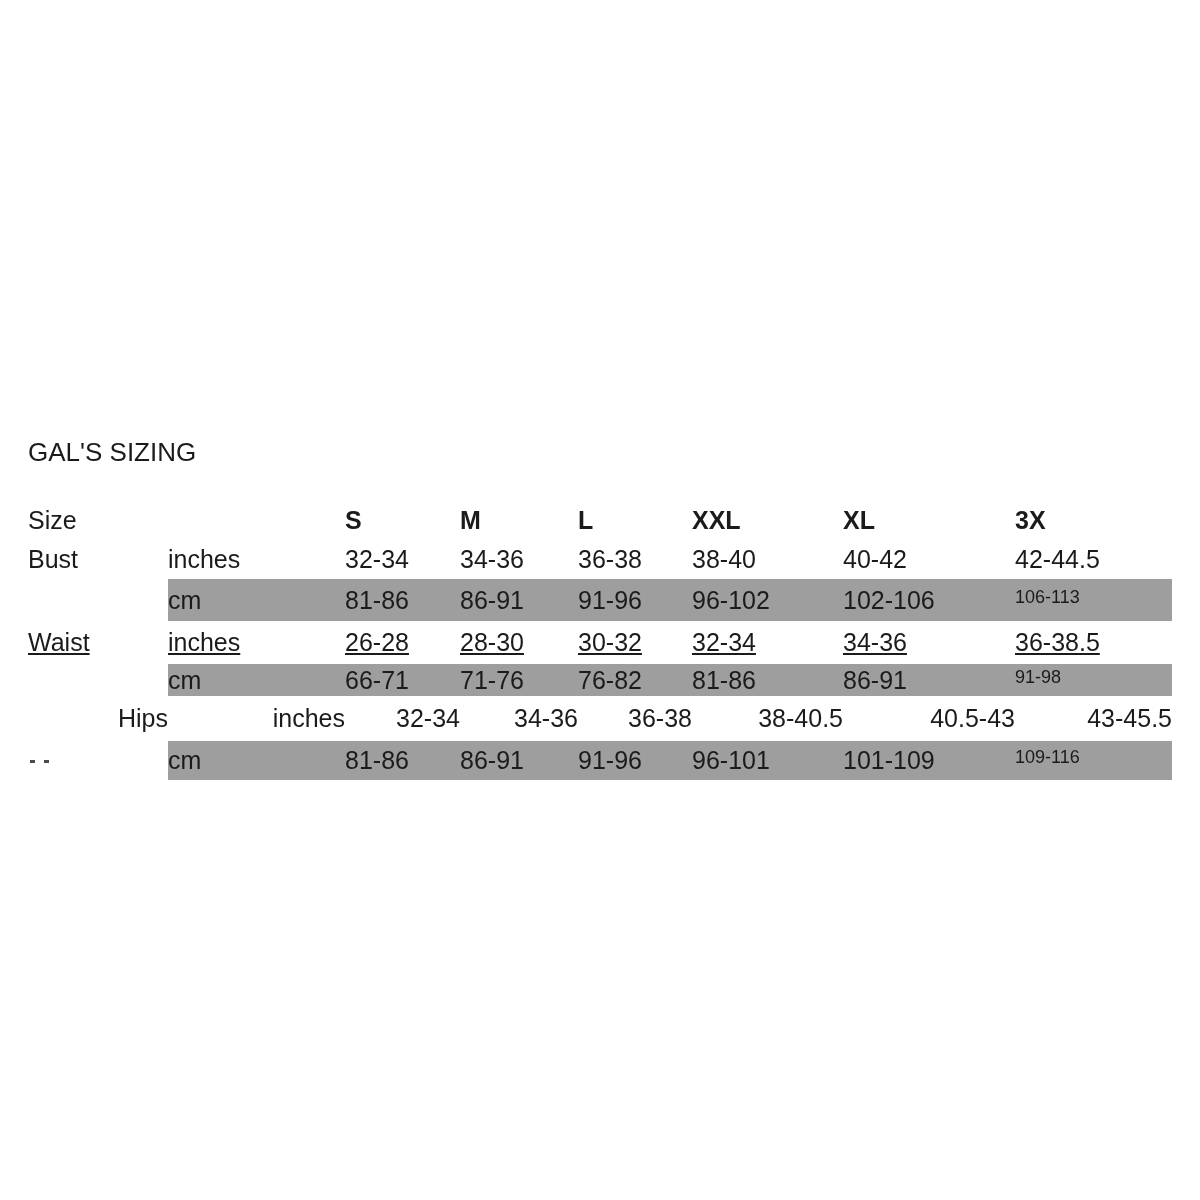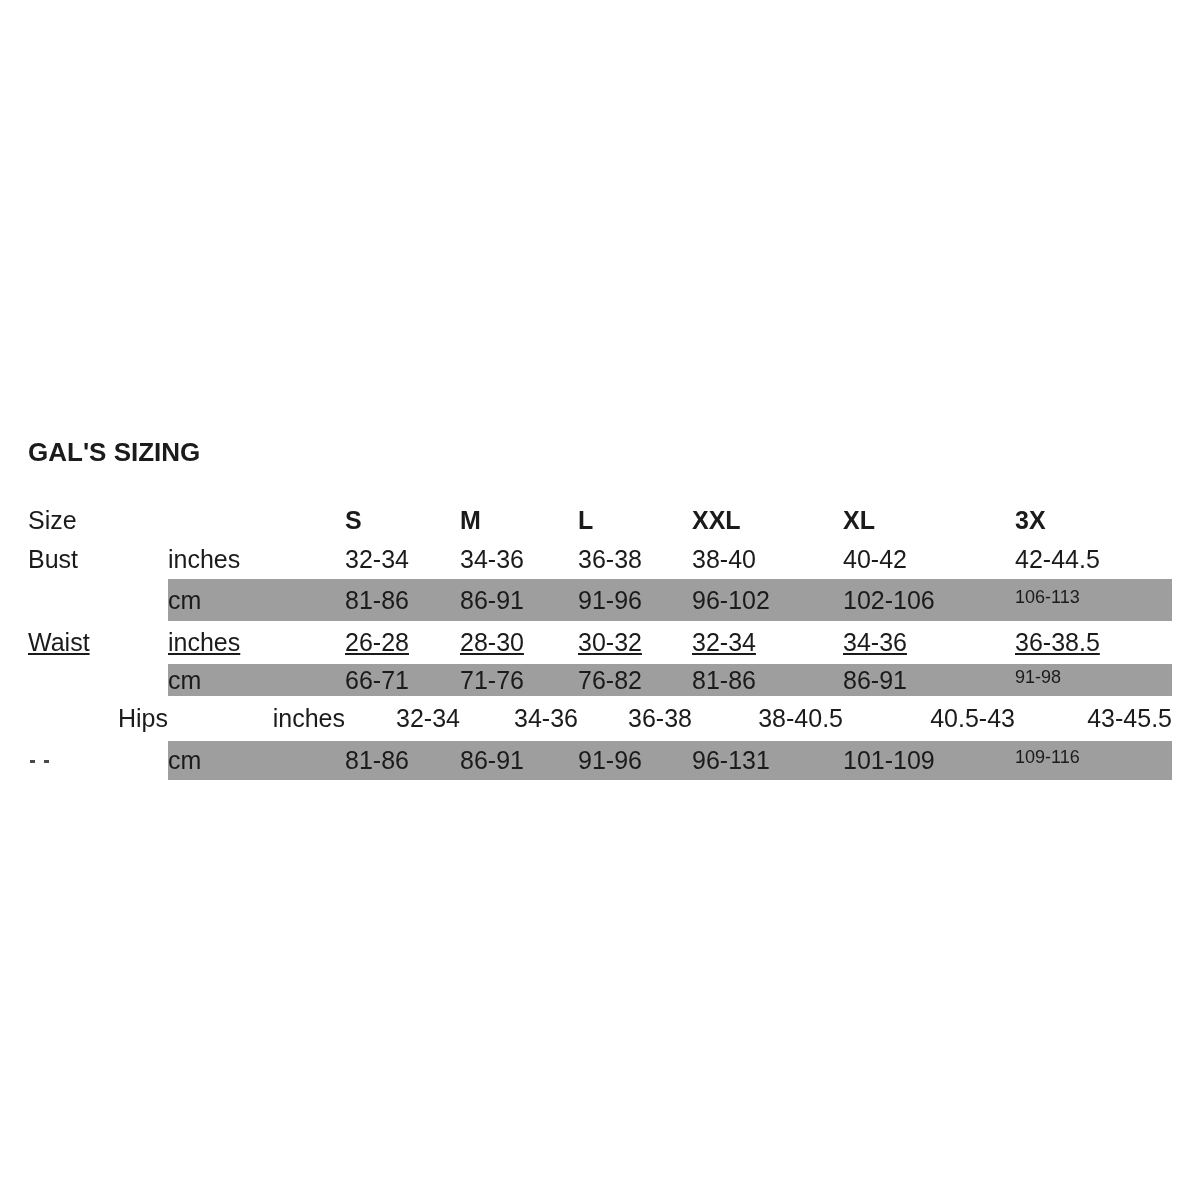--- a/index.html
+++ b/index.html
@@ -28,21 +28,21 @@
   .row-title   { height: 40px; line-height: 40px; }
   .row-size    { height: 40px; line-height: 40px; margin-top: 28px; }
   .row-bust-in { height: 39px; line-height: 39px; }
   .row-bust-cm { height: 42px; line-height: 42px; }
   .row-waist-in{ height: 43px; line-height: 43px; text-decoration: underline; }
   .row-waist-cm{ height: 32px; line-height: 32px; }
   .row-hips-in { height: 45px; line-height: 45px; text-align: right; }
   .row-hips-cm { height: 39px; line-height: 39px; }
   .bold { font-weight: bold; }
   .title-text {
-    font-weight: bold;
+    font-weight: normal;
     font-size: 26px;
   }
   .band {
     background: linear-gradient(90deg, #ffffff 140px, #9e9e9e 140px);
   }
   .small-cm {
     font-size: 18px;
     position: relative;
     top: -3px;
   }
@@ -133,21 +133,21 @@
     <div>40.5-43</div>
     <div>43-45.5</div>
   </div>
 
   <div class="row row-hips-cm band">
     <div></div>
     <div>cm</div>
     <div>81-86</div>
     <div>86-91</div>
     <div>91-96</div>
-    <div>96-131</div>
+    <div>96-101</div>
     <div>101-109</div>
     <div class="small-cm">109-116</div>
   </div>
 
 </div>
 
 <div class="cutoff-marks">
   <div class="cutoff-dot"></div>
   <div class="cutoff-dot"></div>
 </div>

